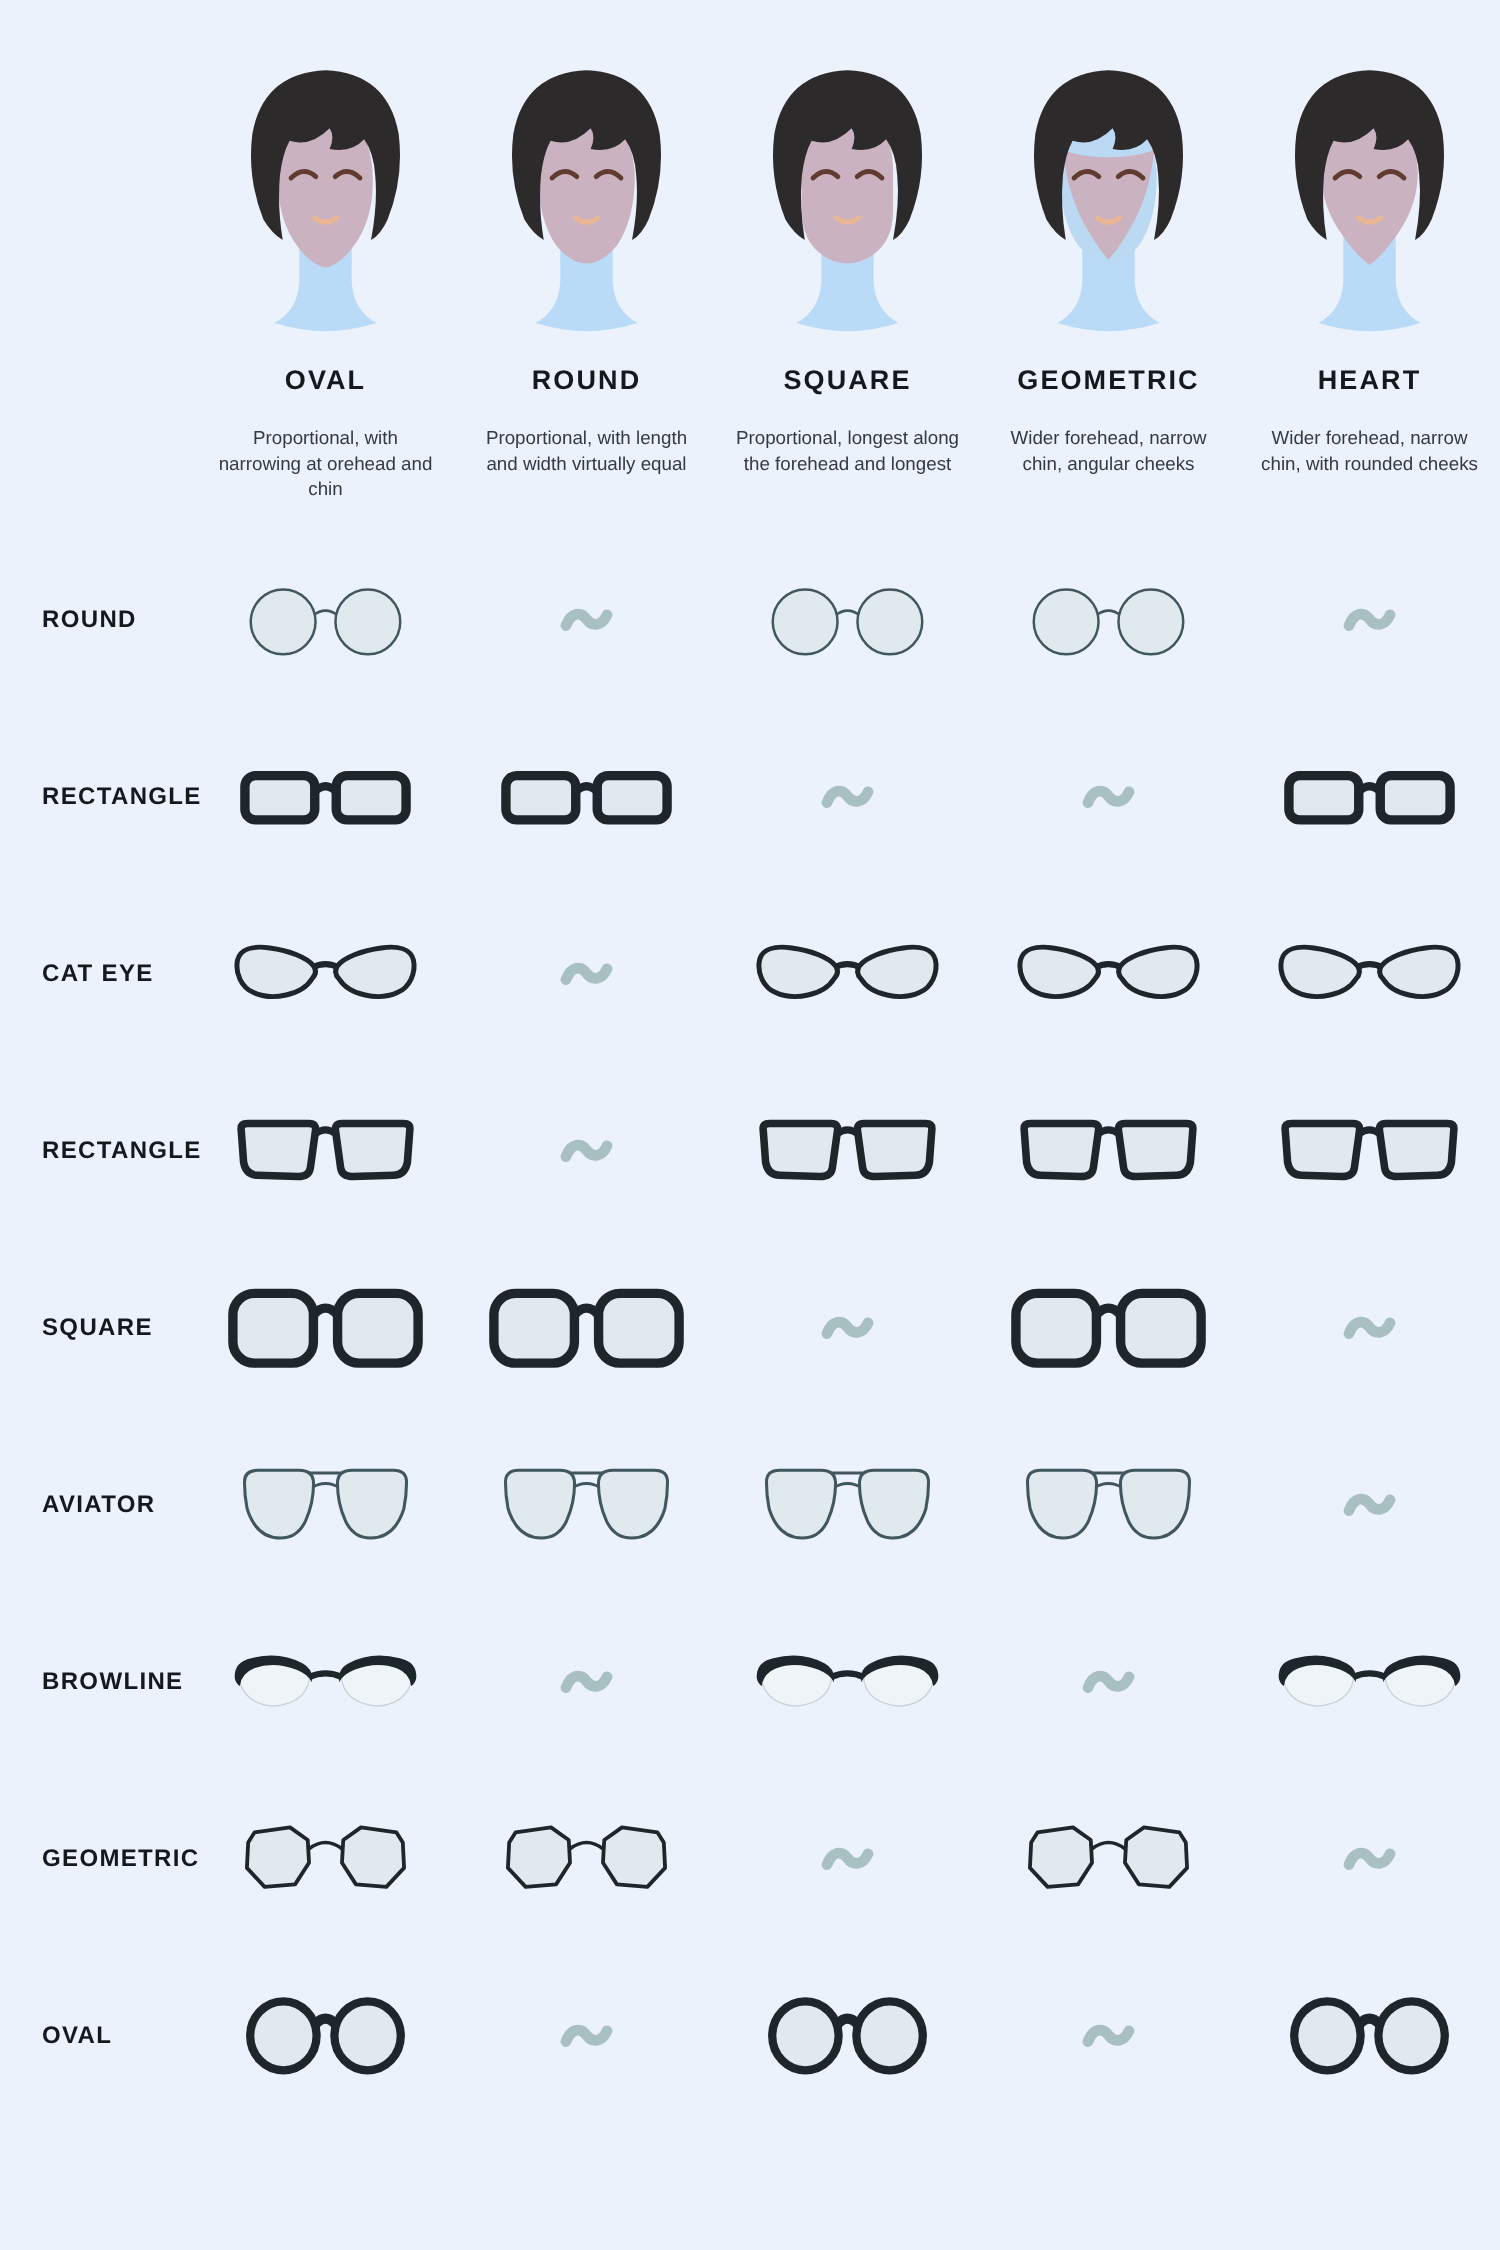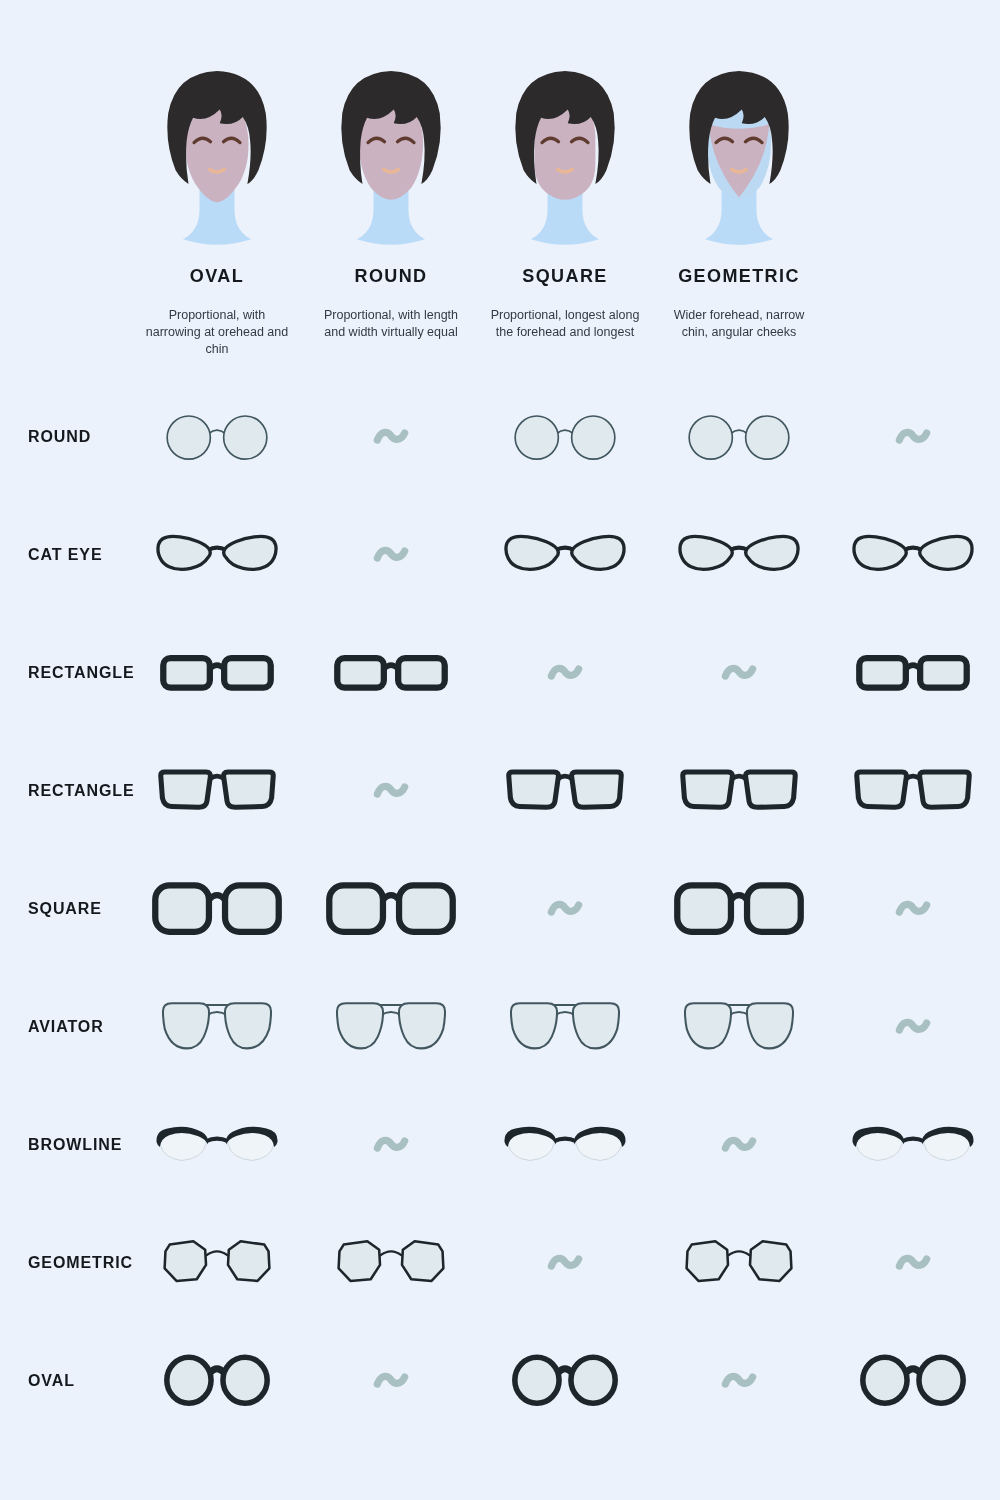--- a/index.html
+++ b/index.html
@@ -2,21 +2,21 @@
 <html><head>
 <meta charset="utf-8">
 <style>
   html,body{margin:0;padding:0;}
   body{
     width:1000px;height:1500px;
     background:#ebf2fb;
     font-family:"Liberation Sans", sans-serif;
     overflow:hidden;
   }
-  .page{width:1000px;height:1500px;box-sizing:border-box;padding-top:58px;}
+  .page{width:1000px;height:1500px;box-sizing:border-box;padding-top:34px;}
   .header-grid{
     display:grid;
     grid-template-columns:130px repeat(5,174px);
   }
   .face-col{display:flex;flex-direction:column;align-items:center;text-align:center;}
   .face-svg{width:138px;height:196px;}
   .face-name{
     margin-top:8px;font-size:18px;font-weight:bold;
     letter-spacing:1.4px;color:#15181d;
   }
@@ -86,20 +86,32 @@
             <path d="M75 42 Q42 44 40 86 Q40 118 53 137 Q64 150 75 150 Q86 150 97 137 Q110 118 110 86 Q108 44 75 42 Z" fill="#bcd9f3"></path>
             <path d="M42 68 Q75 78 108 68 Q105 100 91 124 Q81 141 75 147 Q69 141 59 124 Q45 100 42 68 Z" fill="#cab2c1"></path>
             <path d="M30 118 Q18 88 22 56 Q30 12 75 10 Q120 12 128 56 Q132 88 120 118 Q115 129 108 133 Q113 106 111 86 Q110 70 103 60 Q94 70 78 67 Q82 58 78 52 Q64 66 49 61 Q44 70 42 86 Q40 108 44 133 Q36 128 30 118 Z" fill="#2d2a2b"></path>
             <path d="M50 88 Q59 79 68 87" fill="none" stroke="#5f3c2f" stroke-width="3.5" stroke-linecap="round"></path>
                  <path d="M82 87 Q91 79 100 88" fill="none" stroke="#5f3c2f" stroke-width="3.5" stroke-linecap="round"></path>
             <path d="M67 117 Q75 123 83 117" fill="none" stroke="#eab795" stroke-width="3.5" stroke-linecap="round"></path>
           </svg></div>
         <div class="face-name">GEOMETRIC</div>
         <div class="face-desc">Wider forehead, narrow chin, angular cheeks</div>
       </div>
+      <div class="face-col">
+        <div><svg class="face-svg" viewBox="0 0 150 205">
+            <path d="M56 126 L56 163 Q55 184 38 193 Q58 199 75 199 Q92 199 112 193 Q95 184 94 163 L94 126 Z" fill="#b9dbf8"></path>
+            <path d="M75 40 Q42 42 40 84 Q40 108 55 129 Q66 145 75 151 Q84 145 95 129 Q110 108 110 84 Q108 42 75 40 Z" fill="#cab2c1"></path>
+            <path d="M30 118 Q18 88 22 56 Q30 12 75 10 Q120 12 128 56 Q132 88 120 118 Q115 129 108 133 Q113 106 111 86 Q110 70 103 60 Q94 70 78 67 Q82 58 78 52 Q64 66 49 61 Q44 70 42 86 Q40 108 44 133 Q36 128 30 118 Z" fill="#2d2a2b"></path>
+            <path d="M50 88 Q59 79 68 87" fill="none" stroke="#5f3c2f" stroke-width="3.5" stroke-linecap="round"></path>
+                 <path d="M82 87 Q91 79 100 88" fill="none" stroke="#5f3c2f" stroke-width="3.5" stroke-linecap="round"></path>
+            <path d="M67 117 Q75 123 83 117" fill="none" stroke="#eab795" stroke-width="3.5" stroke-linecap="round"></path>
+          </svg></div>
+        <div class="face-name">HEART</div>
+        <div class="face-desc">Wider forehead, narrow chin, with rounded cheeks</div>
+      </div>
     </div>
   <div class="matrix">
 
   <div class="row">
         <div class="row-label">ROUND</div>
         <div class="cell">
           <span>
             <svg width="108" viewBox="0 0 130 62">
     <path d="M55 27 Q65 19 75 27" fill="none" stroke="#41565f" stroke-width="2.2"></path>
     <circle cx="31" cy="32" r="26" fill="#dfe9ee" stroke="#41565f" stroke-width="2"></circle>
@@ -134,20 +146,64 @@
         </div>
         <div class="cell">
           <span>
             <svg width="36" viewBox="0 0 50 32">
   <path d="M6 21 C11 8 20 8 25 15 C30 22 39 22 44 11" fill="none" stroke="#a9c0c2" stroke-width="10" stroke-linecap="round"></path>
             </svg>
           </span>
         </div>
       </div>
       <div class="row">
+        <div class="row-label">RECTANGLE</div>
+        <div class="cell">
+          <span>
+            <svg width="120" viewBox="0 0 134 50">
+    <path d="M59 21 Q67 13 75 21" fill="none" stroke="#1c262b" stroke-width="6"></path>
+    <rect x="7" y="9" width="52" height="33" rx="8" fill="#dfe9ee" stroke="#1c262b" stroke-width="7"></rect>
+    <rect x="75" y="9" width="52" height="33" rx="8" fill="#dfe9ee" stroke="#1c262b" stroke-width="7"></rect>
+            </svg>
+          </span>
+        </div>
+        <div class="cell">
+          <span>
+            <svg width="120" viewBox="0 0 134 50">
+    <path d="M59 21 Q67 13 75 21" fill="none" stroke="#1c262b" stroke-width="6"></path>
+    <rect x="7" y="9" width="52" height="33" rx="8" fill="#dfe9ee" stroke="#1c262b" stroke-width="7"></rect>
+    <rect x="75" y="9" width="52" height="33" rx="8" fill="#dfe9ee" stroke="#1c262b" stroke-width="7"></rect>
+            </svg>
+          </span>
+        </div>
+        <div class="cell">
+          <span>
+            <svg width="36" viewBox="0 0 50 32">
+  <path d="M6 21 C11 8 20 8 25 15 C30 22 39 22 44 11" fill="none" stroke="#a9c0c2" stroke-width="10" stroke-linecap="round"></path>
+            </svg>
+          </span>
+        </div>
+        <div class="cell">
+          <span>
+            <svg width="36" viewBox="0 0 50 32">
+  <path d="M6 21 C11 8 20 8 25 15 C30 22 39 22 44 11" fill="none" stroke="#a9c0c2" stroke-width="10" stroke-linecap="round"></path>
+            </svg>
+          </span>
+        </div>
+        <div class="cell">
+          <span>
+            <svg width="120" viewBox="0 0 134 50">
+    <path d="M59 21 Q67 13 75 21" fill="none" stroke="#1c262b" stroke-width="6"></path>
+    <rect x="7" y="9" width="52" height="33" rx="8" fill="#dfe9ee" stroke="#1c262b" stroke-width="7"></rect>
+    <rect x="75" y="9" width="52" height="33" rx="8" fill="#dfe9ee" stroke="#1c262b" stroke-width="7"></rect>
+            </svg>
+          </span>
+        </div>
+      </div>
+      <div class="row">
         <div class="row-label">CAT EYE</div>
         <div class="cell">
           <span>
             <svg width="124" viewBox="0 0 150 54">
     <path d="M64 22 Q75 16 86 22" fill="none" stroke="#1c262b" stroke-width="5"></path>
     <path d="M4 16 C6 7 16 4 30 6 C46 8 60 14 65 20 C68 24 67 28 64 31 C56 44 32 49 17 42 C7 38 2 26 4 16 Z" fill="#dfe9ee" stroke="#1c262b" stroke-width="4"></path>
     <path d="M146 16 C144 7 134 4 120 6 C104 8 90 14 85 20 C82 24 83 28 86 31 C94 44 118 49 133 42 C143 38 148 26 146 16 Z" fill="#dfe9ee" stroke="#1c262b" stroke-width="4"></path>
             </svg>
           </span>
         </div>
@@ -175,64 +231,20 @@
     <path d="M146 16 C144 7 134 4 120 6 C104 8 90 14 85 20 C82 24 83 28 86 31 C94 44 118 49 133 42 C143 38 148 26 146 16 Z" fill="#dfe9ee" stroke="#1c262b" stroke-width="4"></path>
             </svg>
           </span>
         </div>
         <div class="cell">
           <span>
             <svg width="124" viewBox="0 0 150 54">
     <path d="M64 22 Q75 16 86 22" fill="none" stroke="#1c262b" stroke-width="5"></path>
     <path d="M4 16 C6 7 16 4 30 6 C46 8 60 14 65 20 C68 24 67 28 64 31 C56 44 32 49 17 42 C7 38 2 26 4 16 Z" fill="#dfe9ee" stroke="#1c262b" stroke-width="4"></path>
     <path d="M146 16 C144 7 134 4 120 6 C104 8 90 14 85 20 C82 24 83 28 86 31 C94 44 118 49 133 42 C143 38 148 26 146 16 Z" fill="#dfe9ee" stroke="#1c262b" stroke-width="4"></path>
-            </svg>
-          </span>
-        </div>
-      </div>
-      <div class="row">
-        <div class="row-label">RECTANGLE</div>
-        <div class="cell">
-          <span>
-            <svg width="120" viewBox="0 0 134 50">
-    <path d="M59 21 Q67 13 75 21" fill="none" stroke="#1c262b" stroke-width="6"></path>
-    <rect x="7" y="9" width="52" height="33" rx="8" fill="#dfe9ee" stroke="#1c262b" stroke-width="7"></rect>
-    <rect x="75" y="9" width="52" height="33" rx="8" fill="#dfe9ee" stroke="#1c262b" stroke-width="7"></rect>
-            </svg>
-          </span>
-        </div>
-        <div class="cell">
-          <span>
-            <svg width="120" viewBox="0 0 134 50">
-    <path d="M59 21 Q67 13 75 21" fill="none" stroke="#1c262b" stroke-width="6"></path>
-    <rect x="7" y="9" width="52" height="33" rx="8" fill="#dfe9ee" stroke="#1c262b" stroke-width="7"></rect>
-    <rect x="75" y="9" width="52" height="33" rx="8" fill="#dfe9ee" stroke="#1c262b" stroke-width="7"></rect>
-            </svg>
-          </span>
-        </div>
-        <div class="cell">
-          <span>
-            <svg width="36" viewBox="0 0 50 32">
-  <path d="M6 21 C11 8 20 8 25 15 C30 22 39 22 44 11" fill="none" stroke="#a9c0c2" stroke-width="10" stroke-linecap="round"></path>
-            </svg>
-          </span>
-        </div>
-        <div class="cell">
-          <span>
-            <svg width="36" viewBox="0 0 50 32">
-  <path d="M6 21 C11 8 20 8 25 15 C30 22 39 22 44 11" fill="none" stroke="#a9c0c2" stroke-width="10" stroke-linecap="round"></path>
-            </svg>
-          </span>
-        </div>
-        <div class="cell">
-          <span>
-            <svg width="120" viewBox="0 0 134 50">
-    <path d="M59 21 Q67 13 75 21" fill="none" stroke="#1c262b" stroke-width="6"></path>
-    <rect x="7" y="9" width="52" height="33" rx="8" fill="#dfe9ee" stroke="#1c262b" stroke-width="7"></rect>
-    <rect x="75" y="9" width="52" height="33" rx="8" fill="#dfe9ee" stroke="#1c262b" stroke-width="7"></rect>
             </svg>
           </span>
         </div>
       </div>
       <div class="row">
         <div class="row-label">RECTANGLE</div>
         <div class="cell">
           <span>
             <svg width="126" viewBox="0 0 150 56">
     <path d="M67 14 Q75 8 83 14" fill="none" stroke="#1c262b" stroke-width="5.5"></path>

